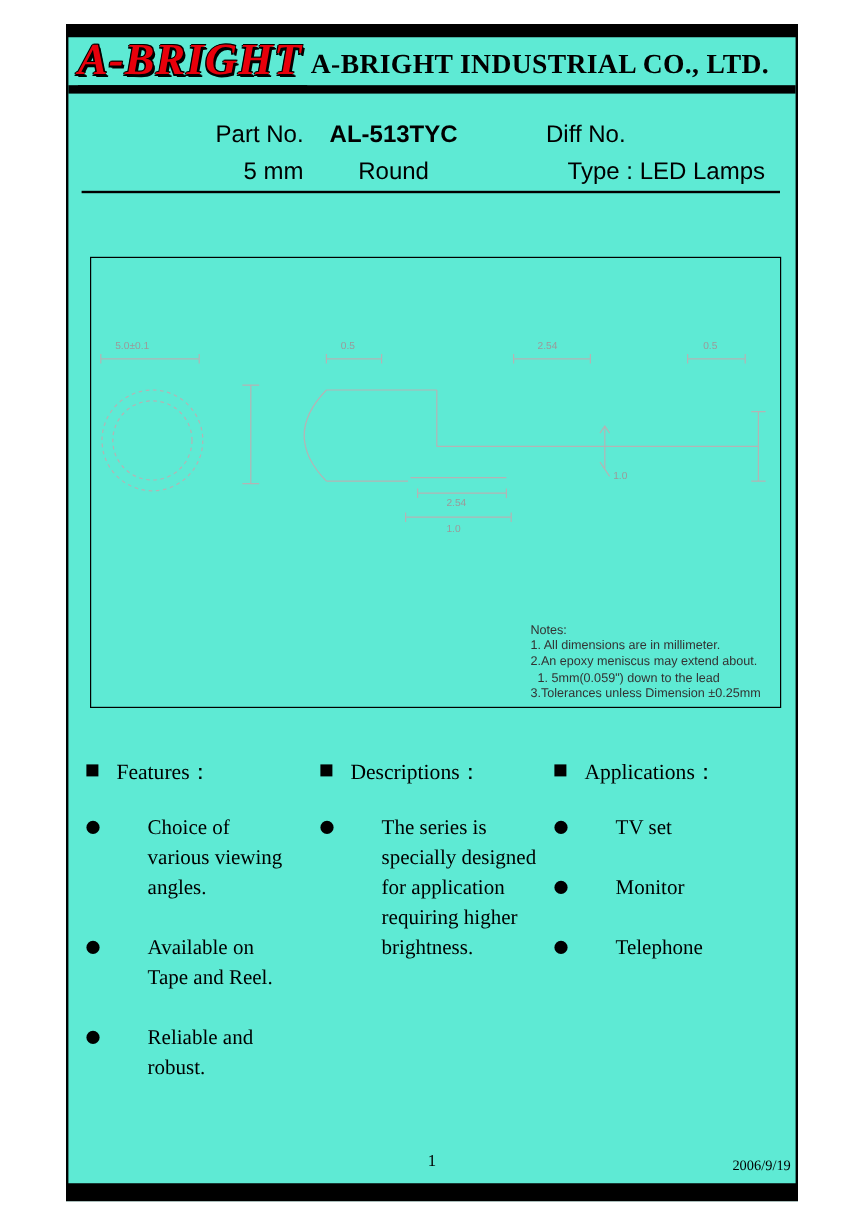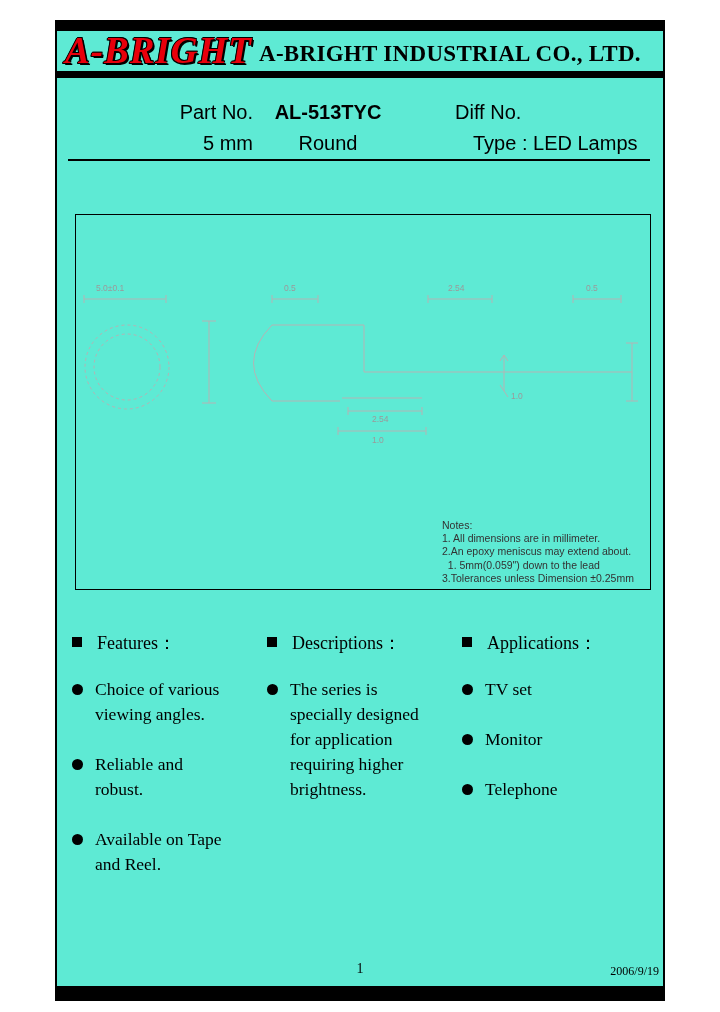--- a/index.html
+++ b/index.html
@@ -49,21 +49,21 @@
 
   
   .cols { position:absolute; left:0; top:576px; width:100%; height:360px;margin-top:24px; }
   .col { position:absolute; top:0; }
   .col-features { left:15px; width:170px; }
   .col-desc { left:210px; width:180px; }
   .col-apps { left:405px; width:180px; }
   .col-head { display:flex; margin-bottom:22px; }
   .sq { width:10px; height:10px; background:#000; margin-top:6px; flex:none; }
   .col-title { margin-left:15px; font-size:18px; line-height:24px; }
-  .item { display:flex; margin-bottom:25px; }
+  .item { display:flex; margin-bottom:25px;gap:28px; }
   .dot { width:11px; height:11px; border-radius:50%; background:#000; margin-top:7px; flex:none; }
   .item-text { margin-left:12px; font-size:17.5px; line-height:25px; }
   .col-features .item-text { width:140px; }
   .col-desc .item-text { width:152px; }
   .col-apps .item-text { width:140px; }
 
   
   .page-num { position:absolute; left:0; top:930px; width:100%; text-align:center; font-size:14px; }
   .doc-date { position:absolute; right:4px; top:933px; font-size:12px; }
 </style>
@@ -155,25 +155,25 @@
       <div class="col-head">
         <span class="sq"></span>
         <span class="col-title">Features：</span>
       </div>
       <div class="item">
         <span class="dot"></span>
         <span class="item-text">Choice of various viewing angles.</span>
       </div>
       <div class="item">
         <span class="dot"></span>
+        <span class="item-text">Available on Tape and Reel.</span>
+      </div>
+      <div class="item">
+        <span class="dot"></span>
         <span class="item-text">Reliable and robust.</span>
-      </div>
-      <div class="item">
-        <span class="dot"></span>
-        <span class="item-text">Available on Tape and Reel.</span>
       </div>
     </div>
 
     <div class="col col-desc">
       <div class="col-head">
         <span class="sq"></span>
         <span class="col-title">Descriptions：</span>
       </div>
       <div class="item">
         <span class="dot"></span>

